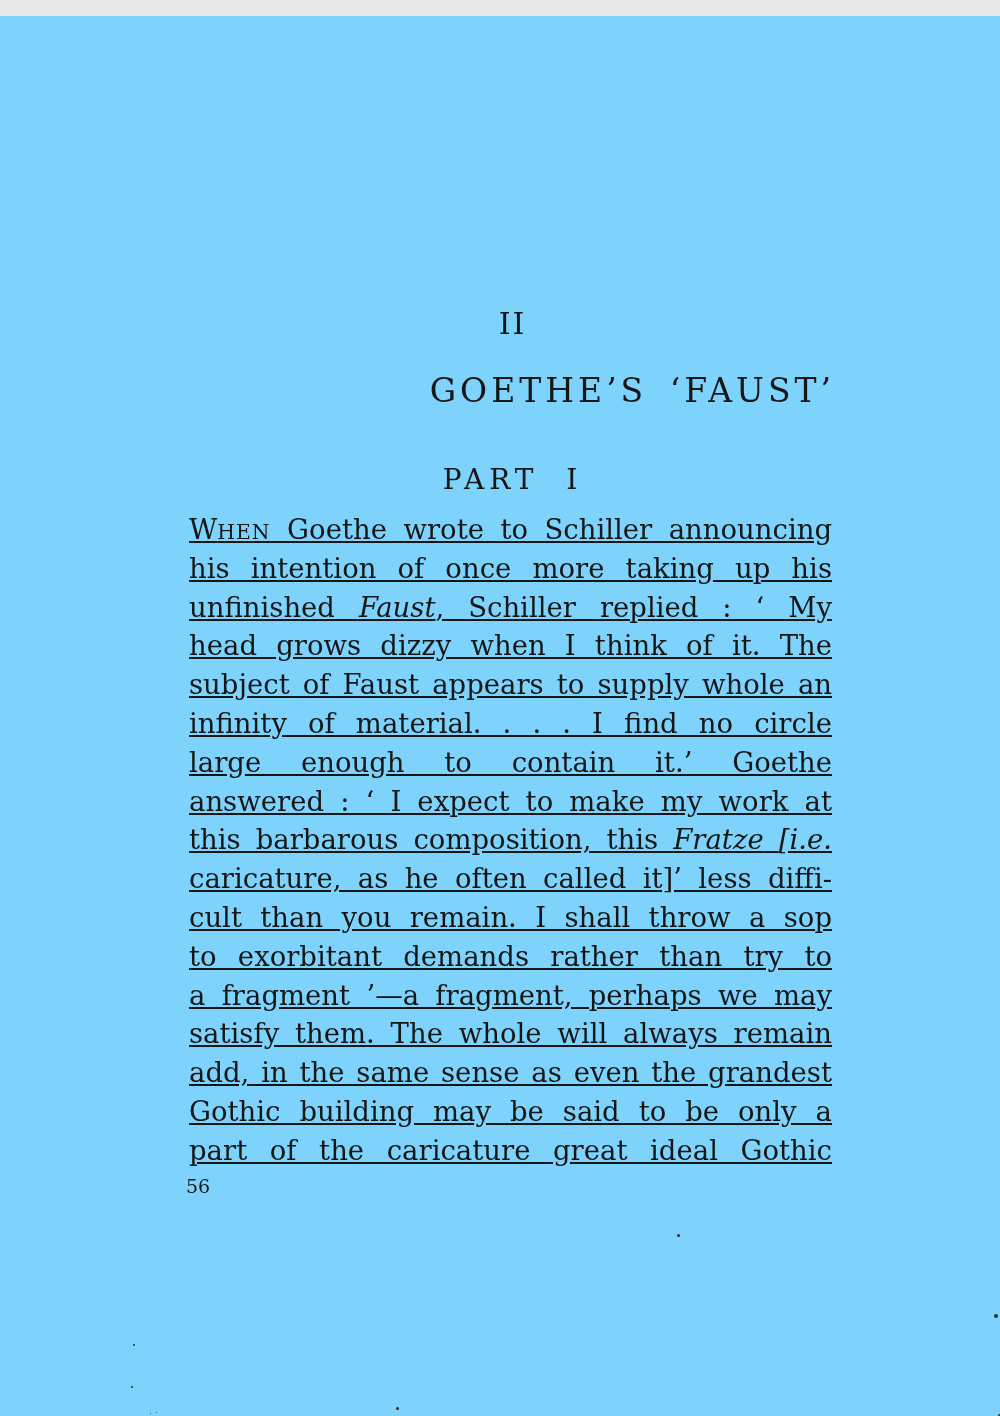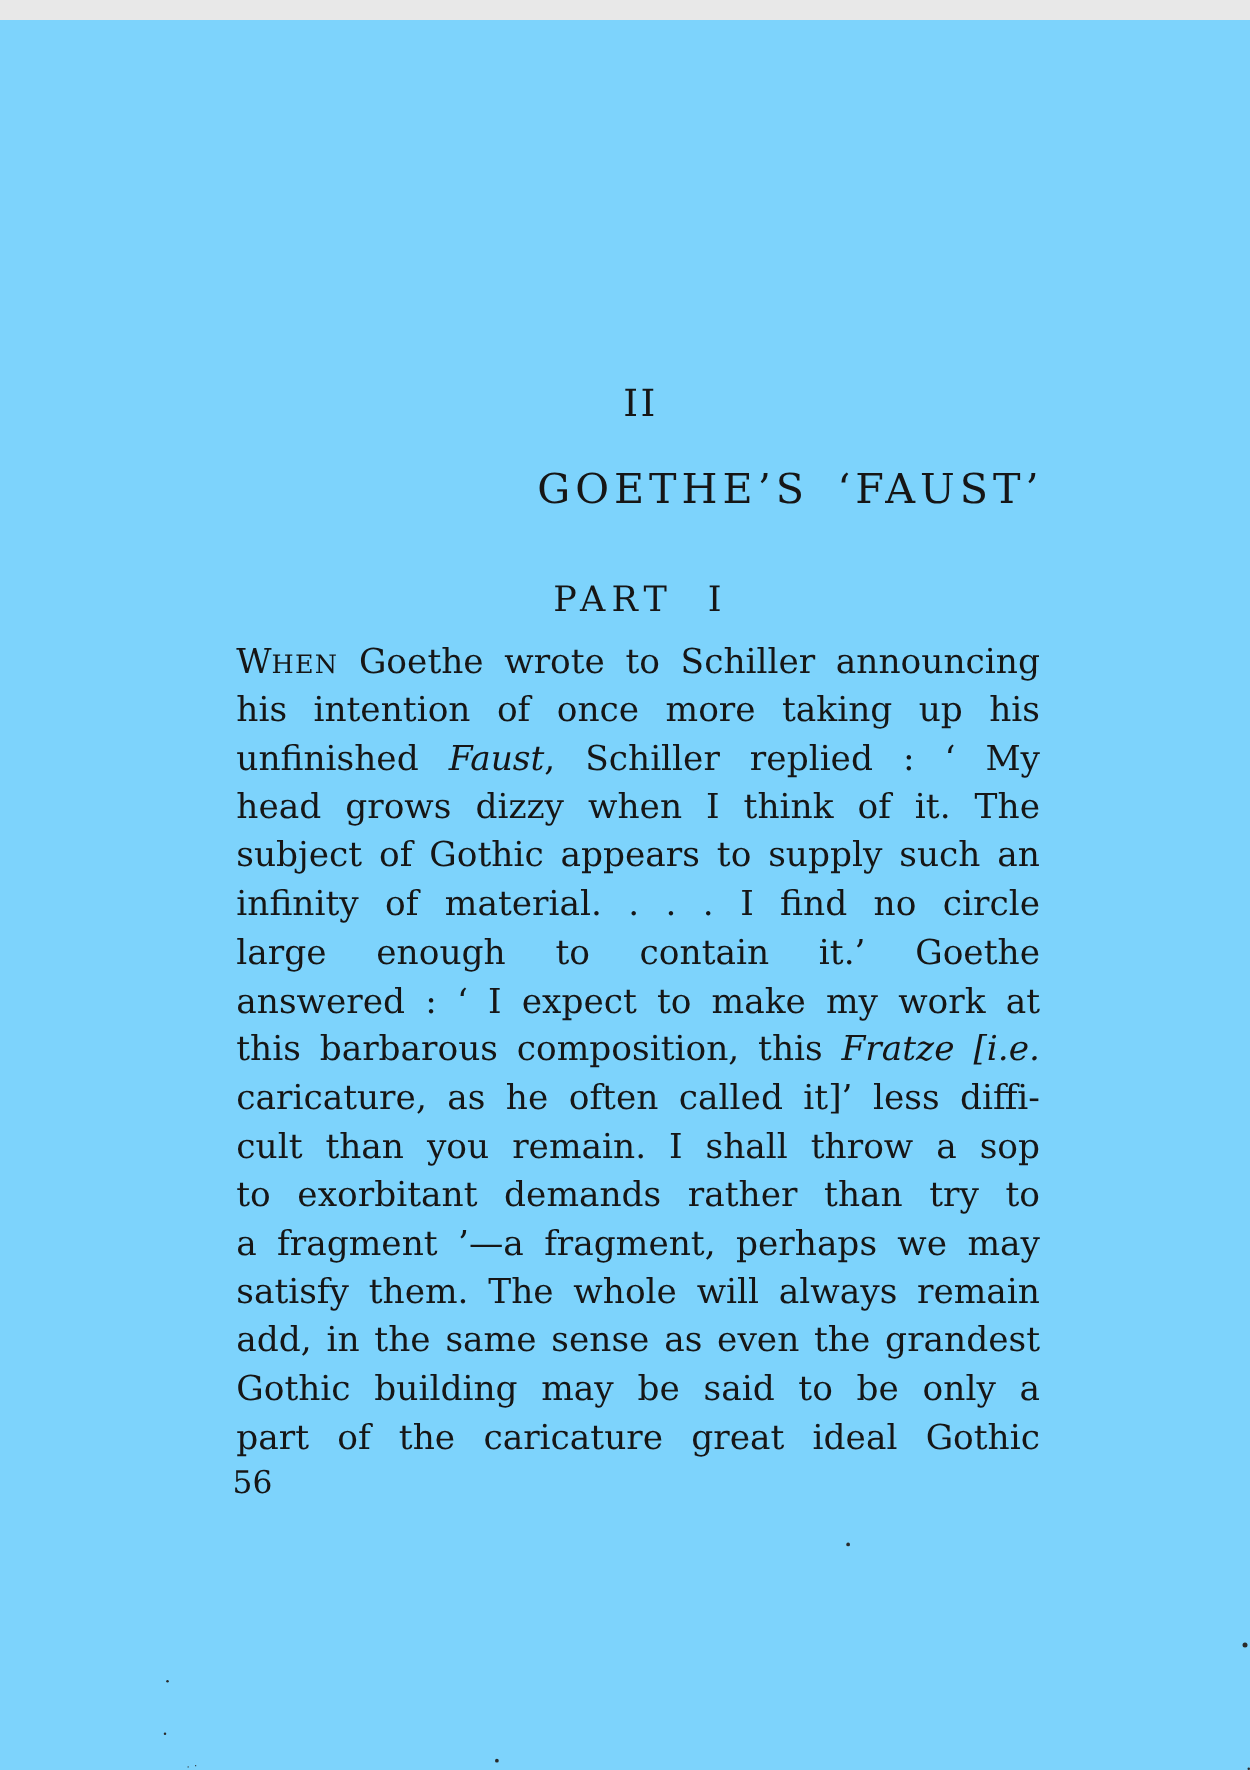--- a/index.html
+++ b/index.html
@@ -57,28 +57,29 @@
     width: 643px;
     font-size: 27.5px;
     line-height: 38.8px;
   }
   .text-block .line {
     text-align: justify;
     text-align-last: justify;
     white-space: normal;
     height: 38.8px;
     overflow: visible;
+    text-decoration: underline;
   }
   .text-block .em { font-style: italic; }
   .text-block .sc { font-size: 0.74em; letter-spacing: 1px; }
   .folio {
     position: absolute;
     top: 1151px;
     left: 186px;
-    font-size: 25px;
+    font-size: 19px;
     line-height: 38.8px;
   }
   .speck {
     position: absolute;
     background: #2a2a2a;
     border-radius: 50%;
   }
 </style>
 </head>
 <body>
@@ -89,21 +90,21 @@
 
   <div class="chapter-title">GOETHE’S ‘FAUST’</div>
 
   <div class="part-heading">PART I</div>
 
   <div class="text-block">
       <div class="line"><span>W</span><span class="sc">HEN</span><span> Goethe wrote to Schiller announcing</span></div>
       <div class="line"><span>his intention of once more taking up his</span></div>
       <div class="line"><span>unfinished </span><span class="em">Faust</span><span>, Schiller replied : ‘ My</span></div>
       <div class="line"><span>head grows dizzy when I think of it. The</span></div>
-      <div class="line"><span>subject of Gothic appears to supply such an</span></div>
+      <div class="line"><span>subject of Faust appears to supply whole an</span></div>
       <div class="line"><span>infinity of material. . . . I find no circle</span></div>
       <div class="line"><span>large enough to contain it.’ Goethe</span></div>
       <div class="line"><span>answered : ‘ I expect to make my work at</span></div>
       <div class="line"><span>this barbarous composition, this </span><span class="em">Fratze</span><span> </span><span class="em">[i.e.</span></div>
       <div class="line"><span>caricature, as he often called it]’ less diffi-</span></div>
       <div class="line"><span>cult than you remain. I shall throw a sop</span></div>
       <div class="line"><span>to exorbitant demands rather than try to</span></div>
       <div class="line"><span>a fragment ’—a fragment, perhaps we may</span></div>
       <div class="line"><span>satisfy them. The whole will always remain</span></div>
       <div class="line"><span>add, in the same sense as even the grandest</span></div>

